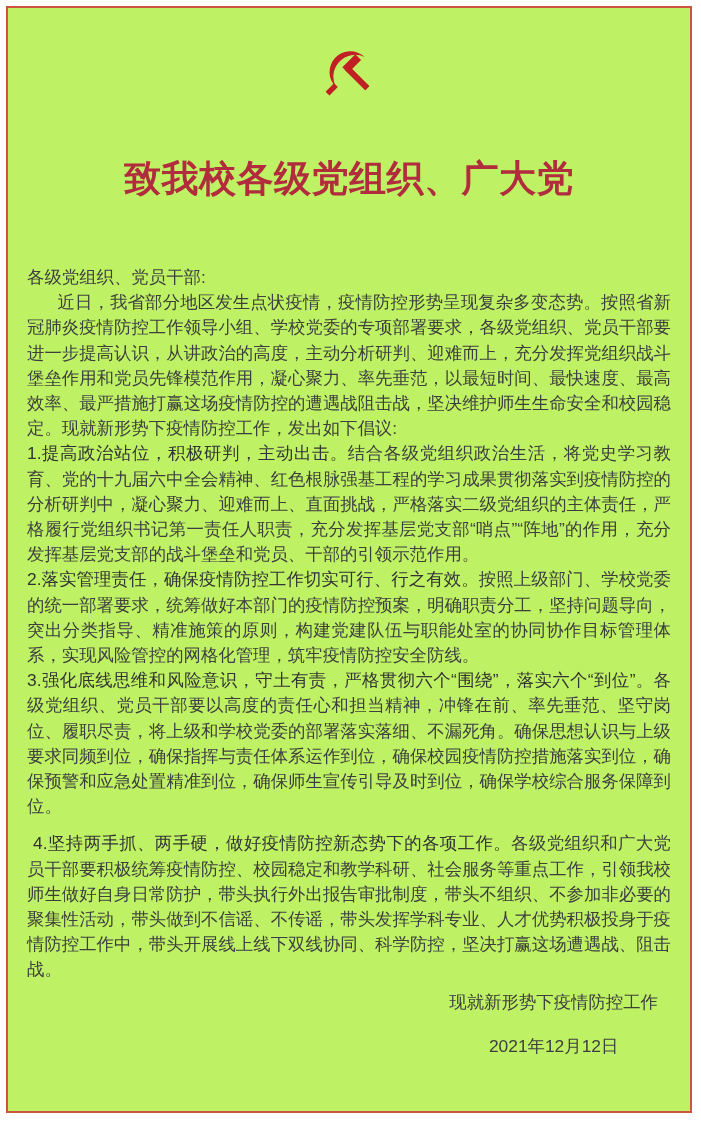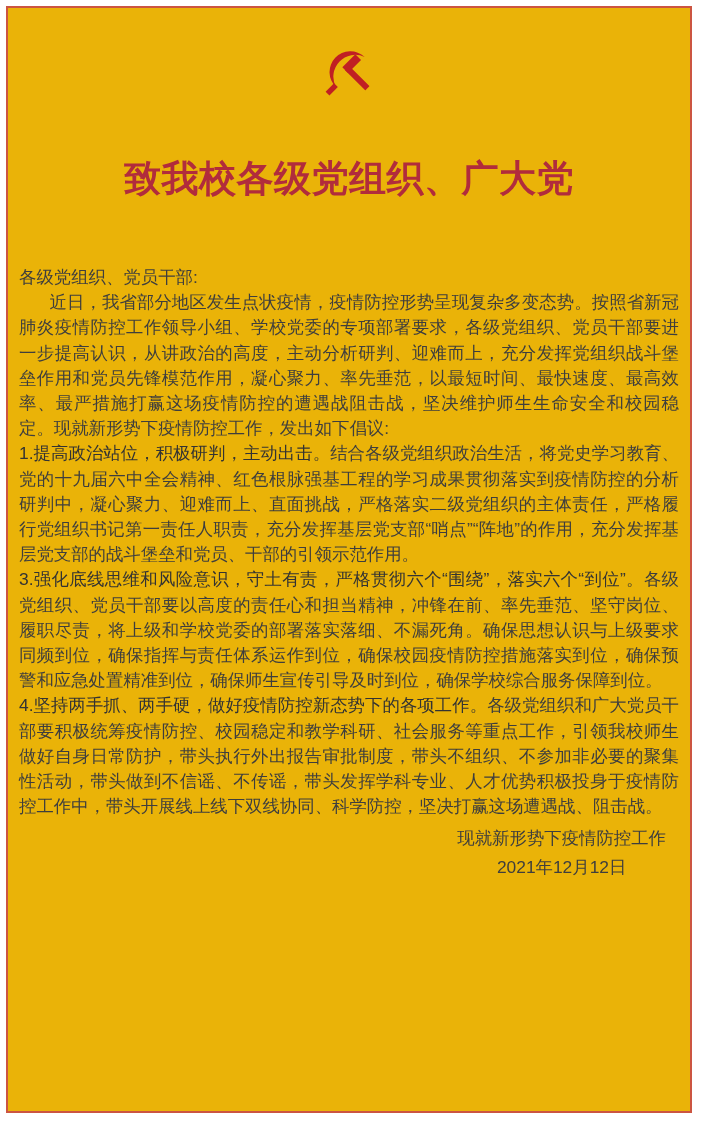--- a/index.html
+++ b/index.html
@@ -11,58 +11,58 @@
   }
   *{margin:0;padding:0;box-sizing:border-box;}
   html,body{background:#ffffff;}
   body{
     font-family:"Liberation Sans","DejaVu Sans",sans-serif;
     width:701px;height:1140px;position:relative;overflow:hidden;
   }
   .frame{
     position:absolute;left:6px;top:6px;width:686px;height:1107px;
     border:2px solid var(--c-border);
-    background:#eab308;
+    background:#bef264;
   }
   .emblem-wrap{
     margin-top:35px;
     display:flex;justify-content:center;
   }
   .emblem-wrap svg{
     width:54px;height:56px;color:var(--c-emblem);
     display:block;
   }
   .doc-title{
     margin-top:56px;
     text-align:center;
     font-size:37px;line-height:48px;font-weight:700;
     color:var(--c-title);
     letter-spacing:0.5px;
   }
   .letter-body{
     margin-top:62px;
-    padding:0 11px;
+    padding:0 19px;
     font-size:17.4px;line-height:25.2px;
     color:var(--c-text);
     text-align:justify;
   }
   .salutation{}
   .intro{text-indent:1.75em;}
   .proposal-item .lead{font-weight:400;color:var(--c-lead);}
   .proposal-item:nth-of-type(4){text-indent:0.35em;margin-top:12px;}
   .sig-wrap{
     margin-top:7px;
     display:flex;justify-content:flex-end;
     padding-right:13px;
   }
   .sig{
     text-align:center;
     line-height:25px;
   }
-  .sig .sig-date{margin-top:4px;}
+  .sig .sig-date{margin-top:19px;}
 </style>
 </head>
 <body>
 
 <div class="frame">
 
   <div class="emblem-wrap">
 
     <svg viewBox="0 0 100 100" aria-hidden="true">
       <g fill="currentColor">
@@ -83,20 +83,21 @@
   </div>
 
   <div class="letter-body">
     <div class="salutation">各级党组织、党员干部:</div>
     <div class="intro">近日，我省部分地区发生点状疫情，疫情防控形势呈现复杂多变态势。按照省新冠肺炎疫情防控工作领导小组、学校党委的专项部署要求，各级党组织、党员干部要进一步提高认识，从讲政治的高度，主动分析研判、迎难而上，充分发挥党组织战斗堡垒作用和党员先锋模范作用，凝心聚力、率先垂范，以最短时间、最快速度、最高效率、最严措施打赢这场疫情防控的遭遇战阻击战，坚决维护师生生命安全和校园稳定。现就新形势下疫情防控工作，发出如下倡议:</div>
 
     <div id="proposal-list">
 
         <div class="proposal-item"><span class="lead">1.提高政治站位，积极研判，主动出击。</span><span class="body-text">结合各级党组织政治生活，将党史学习教育、党的十九届六中全会精神、红色根脉强基工程的学习成果贯彻落实到疫情防控的分析研判中，凝心聚力、迎难而上、直面挑战，严格落实二级党组织的主体责任，严格履行党组织书记第一责任人职责，充分发挥基层党支部“哨点”“阵地”的作用，充分发挥基层党支部的战斗堡垒和党员、干部的引领示范作用。</span></div>
 
+        <div class="proposal-item"><span class="lead">2.落实管理责任，确保疫情防控工作切实可行、行之有效。</span><span class="body-text">按照上级部门、学校党委的统一部署要求，统筹做好本部门的疫情防控预案，明确职责分工，坚持问题导向，突出分类指导、精准施策的原则，构建党建队伍与职能处室的协同协作目标管理体系，实现风险管控的网格化管理，筑牢疫情防控安全防线。</span></div>
 
         <div class="proposal-item"><span class="lead">3.强化底线思维和风险意识，守土有责，严格贯彻六个“围绕”，落实六个“到位”。</span><span class="body-text">各级党组织、党员干部要以高度的责任心和担当精神，冲锋在前、率先垂范、坚守岗位、履职尽责，将上级和学校党委的部署落实落细、不漏死角。确保思想认识与上级要求同频到位，确保指挥与责任体系运作到位，确保校园疫情防控措施落实到位，确保预警和应急处置精准到位，确保师生宣传引导及时到位，确保学校综合服务保障到位。</span></div>
 
         <div class="proposal-item"><span class="lead">4.坚持两手抓、两手硬，做好疫情防控新态势下的各项工作。</span><span class="body-text">各级党组织和广大党员干部要积极统筹疫情防控、校园稳定和教学科研、社会服务等重点工作，引领我校师生做好自身日常防护，带头执行外出报告审批制度，带头不组织、不参加非必要的聚集性活动，带头做到不信谣、不传谣，带头发挥学科专业、人才优势积极投身于疫情防控工作中，带头开展线上线下双线协同、科学防控，坚决打赢这场遭遇战、阻击战。</span></div>
       </div>
 
     <div class="sig-wrap">
       <div class="sig">
         <div class="sig-org">现就新形势下疫情防控工作</div>
         <div class="sig-date">2021年12月12日</div>

